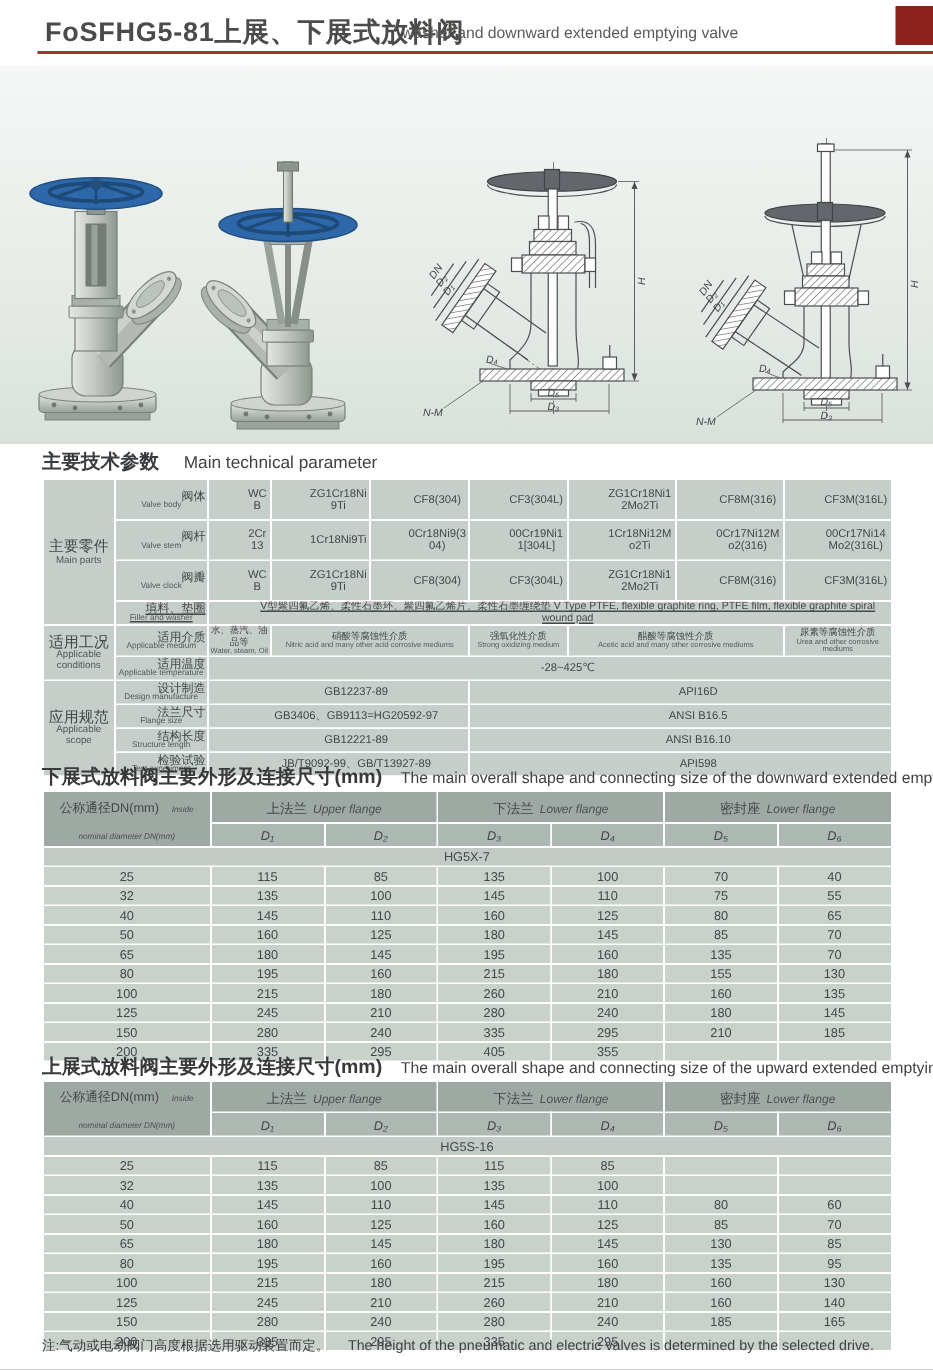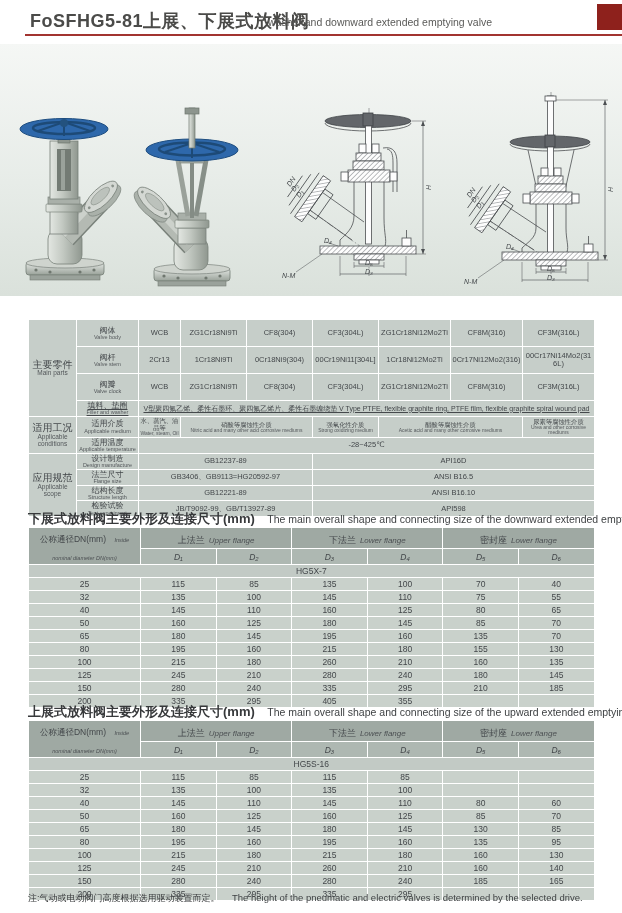--- a/index.html
+++ b/index.html
@@ -30,22 +30,22 @@
   table{border-collapse:collapse;table-layout:fixed;}
   td{padding:0 1px;text-align:center;vertical-align:middle;overflow:hidden;}
   .cn{display:block;line-height:1.15;}
   .en{display:block;line-height:1.05;}
 
   
   .pt{position:absolute;left:28px;top:319px;width:566px;font-size:7.5px;}
   .pt td{background:#c6cec9;border:1.6px solid #ffffff;color:#43474a;word-wrap:break-word;}
   .pt .ra{height:27px;} .pt .rb{height:15px;text-decoration:underline;} .pt .rc{height:18px;} .pt .rd{height:14px;}
   .pt .g .cn{font-size:10px;} .pt .g .en{font-size:6.5px;color:#53575a;}
-  .pt .s .cn{font-size:8px;} .pt .s .en{font-size:5.5px;color:#53575a;}
-  .pt .v{font-size:7.5px;line-height:1.1;}
+  .pt .s .cn{font-size:8px;text-align:right;} .pt .s .en{font-size:5.5px;color:#53575a;}
+  .pt .v{font-size:7.5px;line-height:1.1;padding-left:25px;}
   .pt .med .cn{font-size:6.3px;} .pt .med .en{font-size:5px;color:#55595c;}
   .pt .wide{font-size:7px;}
 
   
   .tbl-title{position:absolute;left:28px;white-space:nowrap;}
   .tbl-title .cnb{font-size:13px;font-weight:bold;color:#37393b;}
   .tbl-title .enb{font-size:10.5px;color:#3f4244;margin-left:8px;}
   .dt{position:absolute;left:28px;width:566px;}
   .dt td{border:1.4px solid #ffffff;color:#43474a;}
   .dt .h1 td{background:#9fa9a3;height:16px;}
@@ -276,20 +276,24 @@
       <span class="dlbl rot45" style="left:23px;top:105px">D₂</span>
       <span class="dlbl rot45" style="left:18px;top:99px">DN</span>
       <span class="dlbl" style="left:58px;top:153px">D₄</span>
       <span class="dlbl" style="left:16px;top:188px">N-M</span>
       <span class="dlbl rot90" style="left:160px;top:96px">H</span>
       <span class="dlbl" style="left:99px;top:175px">D₅</span>
       <span class="dlbl" style="left:99px;top:184px">D₃</span>
     </div>
   </div>
 
+  <div class="sec-title">
+    <span class="cnb">主要技术参数</span>
+    <span class="enb">Main technical parameter</span>
+  </div>
 
   <table class="pt">
     <colgroup>
       <col style="width:48px">
         <col style="width:62px">
         <col style="width:42px">
         <col style="width:66px">
       <col style="width:66px">
         <col style="width:66px">
         <col style="width:72px">

